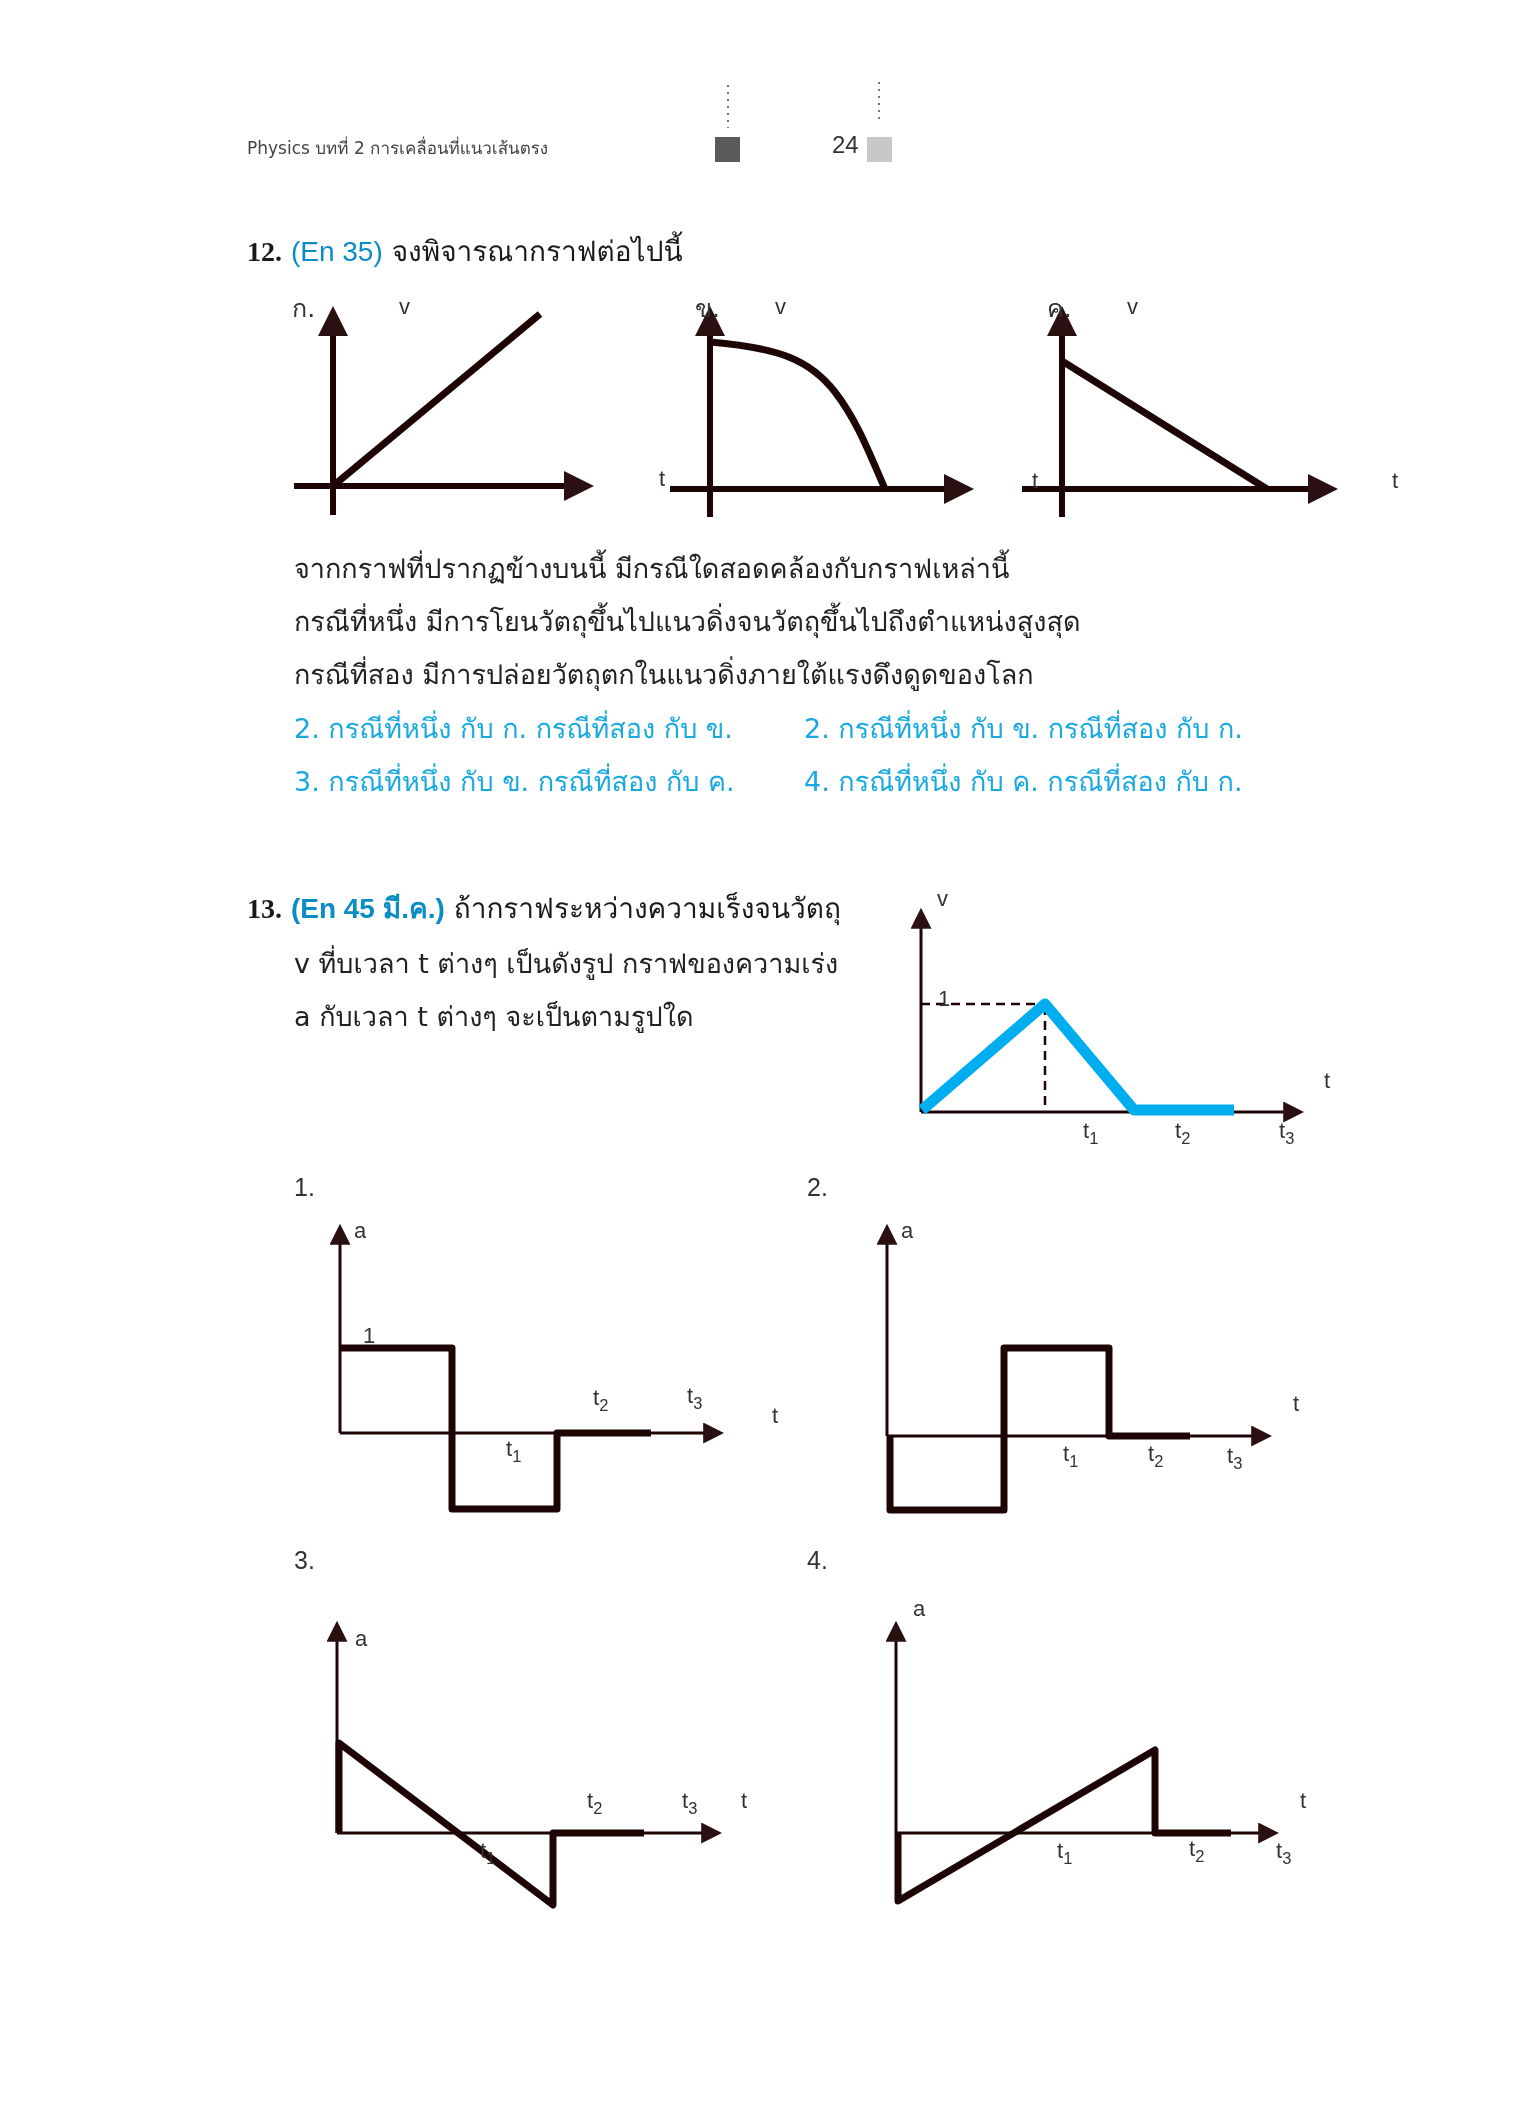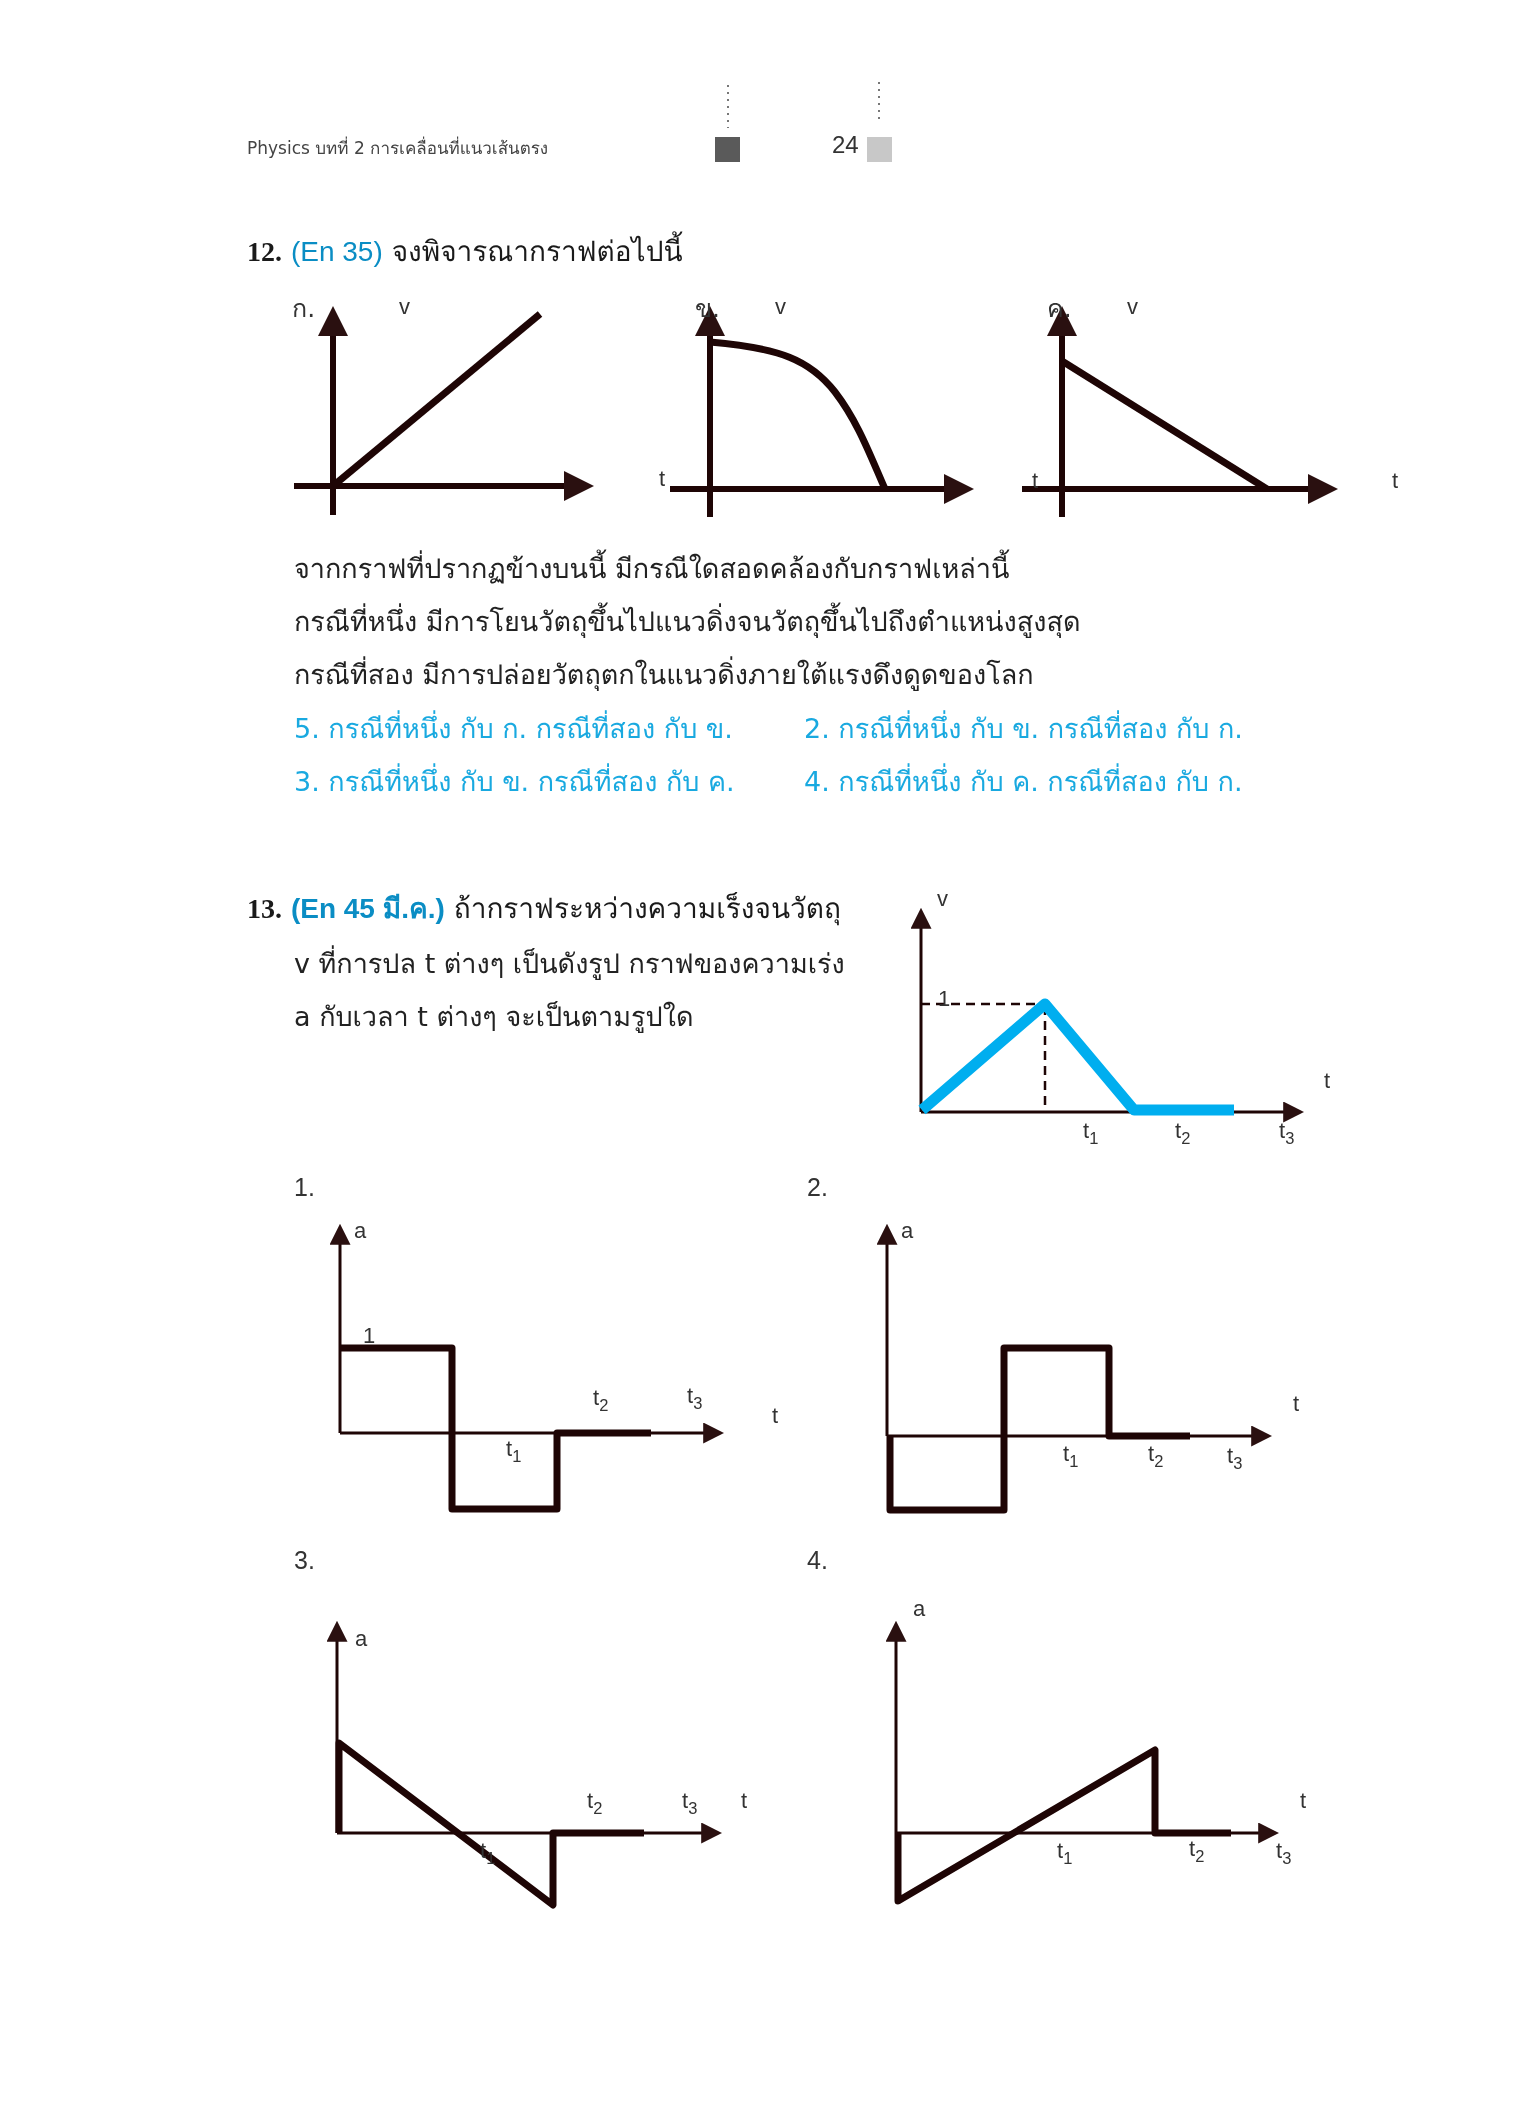--- a/index.html
+++ b/index.html
@@ -109,31 +109,31 @@
 <div class="abs lbl" style="left:985px;top:470px;">t</div>
 
 <div class="abs glbl" style="left:1000px;top:296px;">ค.</div>
 <div class="abs lbl" style="left:1080px;top:296px;">v</div>
 <div class="abs lbl" style="left:1345px;top:470px;">t</div>
 
 <div class="abs body" style="left:247px;top:555px;">จากกราฟที่ปรากฏข้างบนนี้  มีกรณีใดสอดคล้องกับกราฟเหล่านี้</div>
 <div class="abs body" style="left:247px;top:608px;">กรณีที่หนึ่ง  มีการโยนวัตถุขึ้นไปแนวดิ่งจนวัตถุขึ้นไปถึงตำแหน่งสูงสุด</div>
 <div class="abs body" style="left:247px;top:661px;">กรณีที่สอง  มีการปล่อยวัตถุตกในแนวดิ่งภายใต้แรงดึงดูดของโลก</div>
 
-<div class="abs opt" style="left:247px;top:715px;">5.  กรณีที่หนึ่ง กับ ก.  กรณีที่สอง กับ ข.</div>
+<div class="abs opt" style="left:247px;top:715px;">2.  กรณีที่หนึ่ง กับ ก.  กรณีที่สอง กับ ข.</div>
 <div class="abs opt" style="left:757px;top:715px;">2.  กรณีที่หนึ่ง กับ ข.  กรณีที่สอง กับ ก.</div>
 <div class="abs opt" style="left:247px;top:768px;">3.  กรณีที่หนึ่ง กับ ข.  กรณีที่สอง กับ ค.</div>
 <div class="abs opt" style="left:757px;top:768px;">4.  กรณีที่หนึ่ง กับ ค.  กรณีที่สอง กับ ก.</div>
 
 <div class="abs qhead" style="left:200px;top:895px;">
   <span class="qnum">13.</span>
   <span class="src" style="font-weight:bold;">(En 45 มี.ค.)</span>
   <span>ถ้ากราฟระหว่างความเร็งจนวัตถุ</span>
 </div>
-<div class="abs body" style="left:247px;top:950px;">v  ที่การปล  t  ต่างๆ เป็นดังรูป กราฟของความเร่ง</div>
+<div class="abs body" style="left:247px;top:950px;">v  ที่บเวลา  t  ต่างๆ เป็นดังรูป กราฟของความเร่ง</div>
 <div class="abs body" style="left:247px;top:1003px;">a  กับเวลา  t  ต่างๆ จะเป็นตามรูปใด</div>
 
 <div class="abs lbl" style="left:890px;top:888px;">v</div>
 <div class="abs lbl" style="left:891px;top:988px;">1</div>
 <div class="abs lbl" style="left:1277px;top:1070px;">t</div>
 <div class="abs lbl" style="left:1036px;top:1120px;"><span>t</span><span class="sub">1</span></div>
 <div class="abs lbl" style="left:1128px;top:1120px;"><span>t</span><span class="sub">2</span></div>
 <div class="abs lbl" style="left:1232px;top:1120px;"><span>t</span><span class="sub">3</span></div>
 
 <div class="abs num" style="left:247px;top:1175px;">1.</div>

